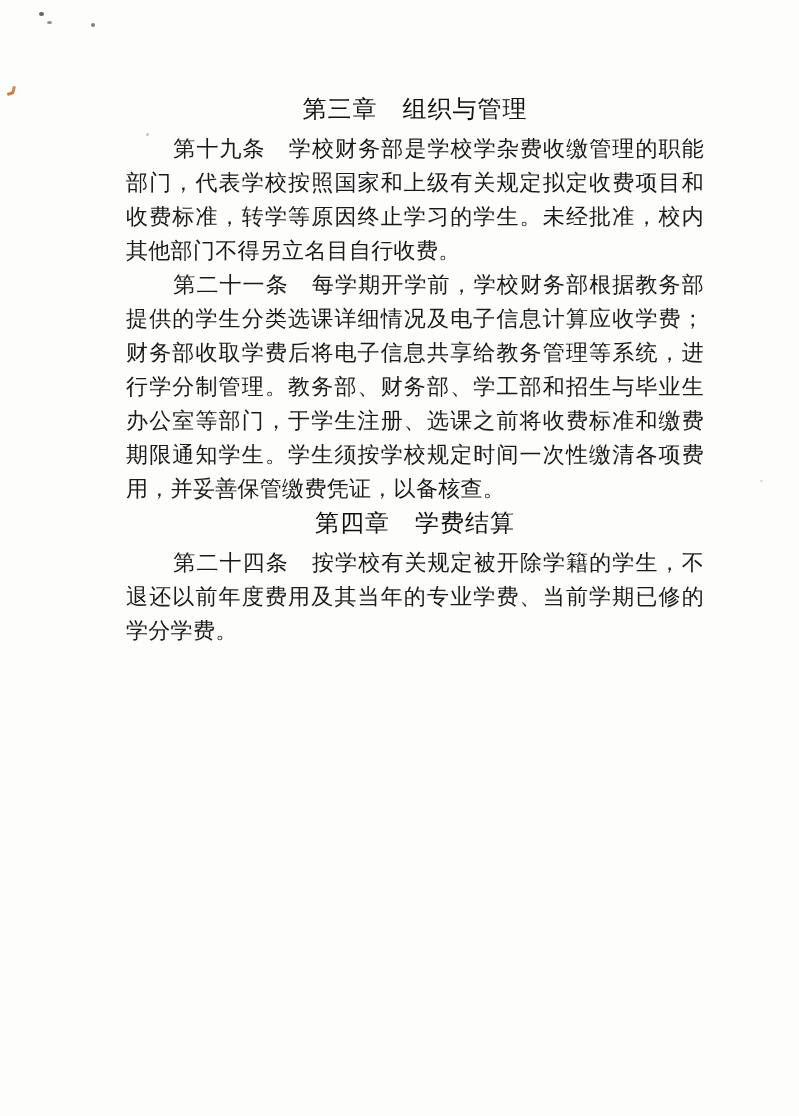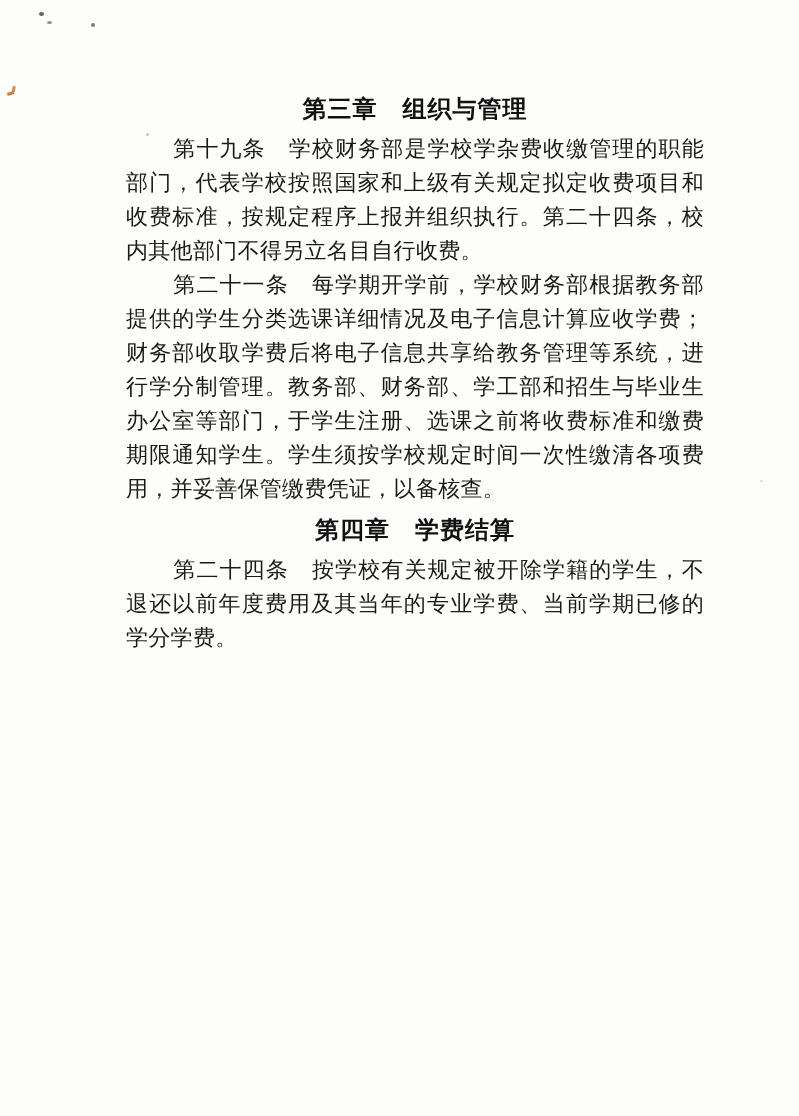--- a/index.html
+++ b/index.html
@@ -17,30 +17,29 @@
     color: #161616;
   }
   .content {
     position: absolute;
     left: 126px;
     top: 92px;
     width: 578px;
   }
   .chapter-heading {
     font-family: "Liberation Sans", sans-serif;
-    font-weight: bold;
+    font-weight: normal;
     font-size: 24px;
     line-height: 34px;
     text-align: center;
     letter-spacing: 1px;
     margin: 0 0 6px 0;
     color: #111;
   }
   .chapter-heading.second {
-    margin-top: 7px;
   }
   .article {
     font-family: "Liberation Serif", serif;
     font-size: 22px;
     line-height: 34px;
     text-align: justify;
     text-indent: 2.15em;
     letter-spacing: 0.3px;
     margin: 0;
     color: #1a1a1a;
@@ -90,21 +89,21 @@
   <span class="speck s2"></span>
   <span class="speck s3"></span>
   <span class="speck s4"></span>
   <span class="speck s5"></span>
   <span class="pen-mark"></span>
 
   <div class="content">
 
     <h2 class="chapter-heading">第三章　组织与管理</h2>
 
-    <p class="article">第十九条　学校财务部是学校学杂费收缴管理的职能部门，代表学校按照国家和上级有关规定拟定收费项目和收费标准，按规定程序上报并组织执行。第二十四条，校内其他部门不得另立名目自行收费。</p>
+    <p class="article">第十九条　学校财务部是学校学杂费收缴管理的职能部门，代表学校按照国家和上级有关规定拟定收费项目和收费标准，转学等原因终止学习的学生。未经批准，校内其他部门不得另立名目自行收费。</p>
 
 
     <p class="article">第二十一条　每学期开学前，学校财务部根据教务部提供的学生分类选课详细情况及电子信息计算应收学费；财务部收取学费后将电子信息共享给教务管理等系统，进行学分制管理。教务部、财务部、学工部和招生与毕业生办公室等部门，于学生注册、选课之前将收费标准和缴费期限通知学生。学生须按学校规定时间一次性缴清各项费用，并妥善保管缴费凭证，以备核查。</p>
 
     <h2 class="chapter-heading second">第四章　学费结算</h2>
 
 
 
     <p class="article">第二十四条　按学校有关规定被开除学籍的学生，不退还以前年度费用及其当年的专业学费、当前学期已修的学分学费。</p>
 

